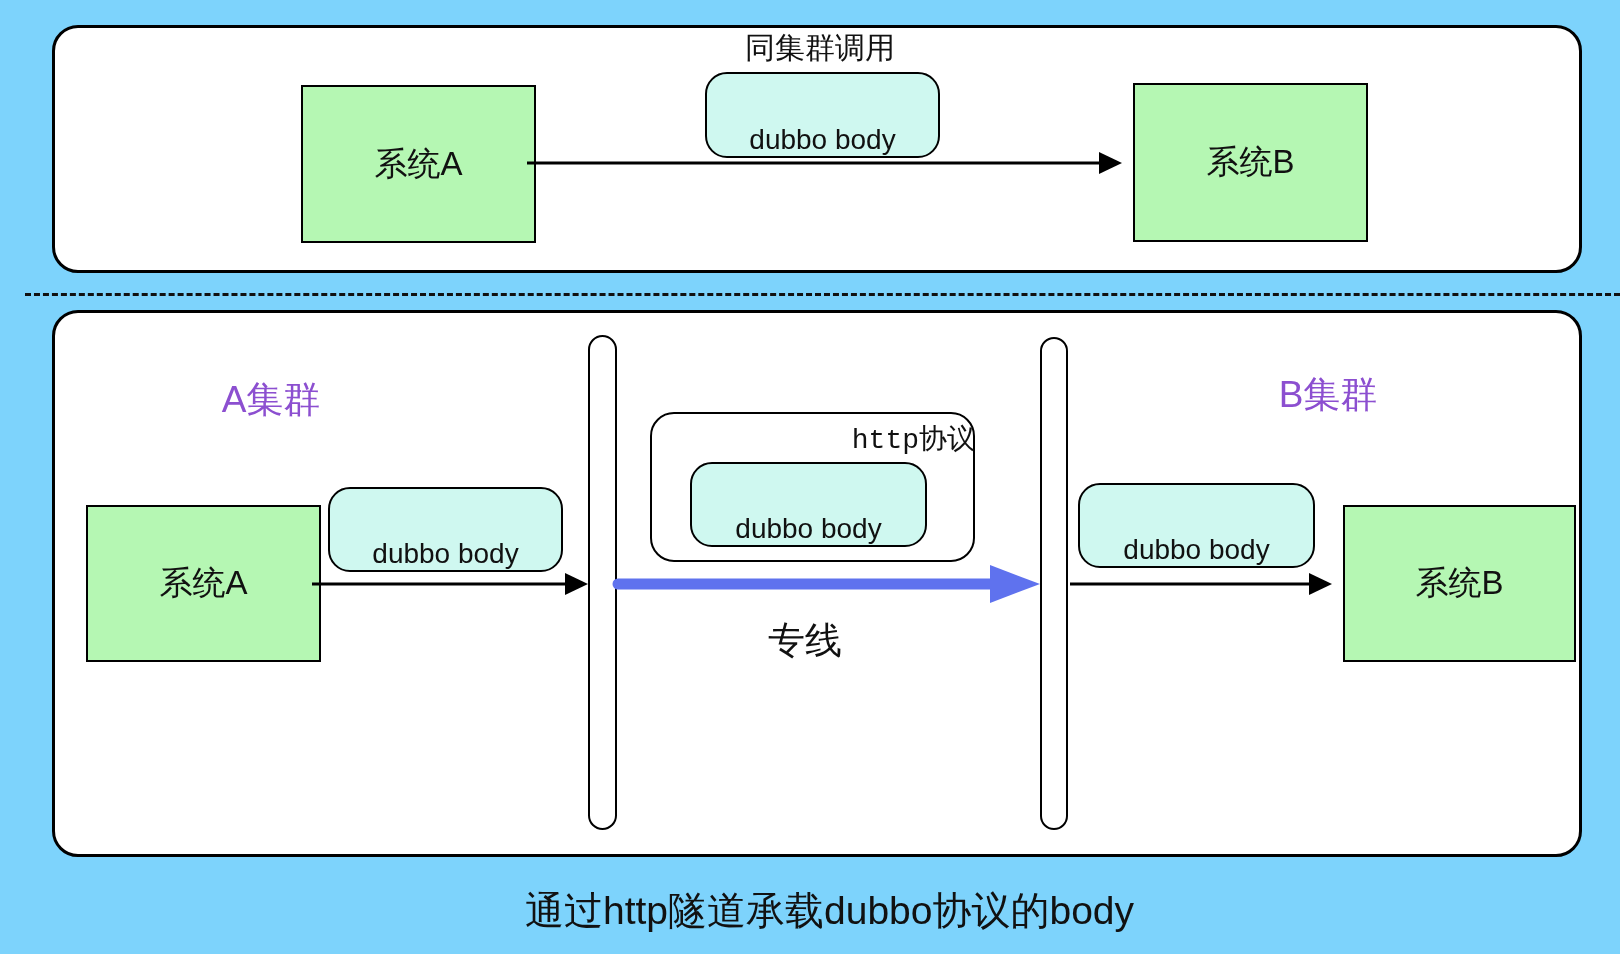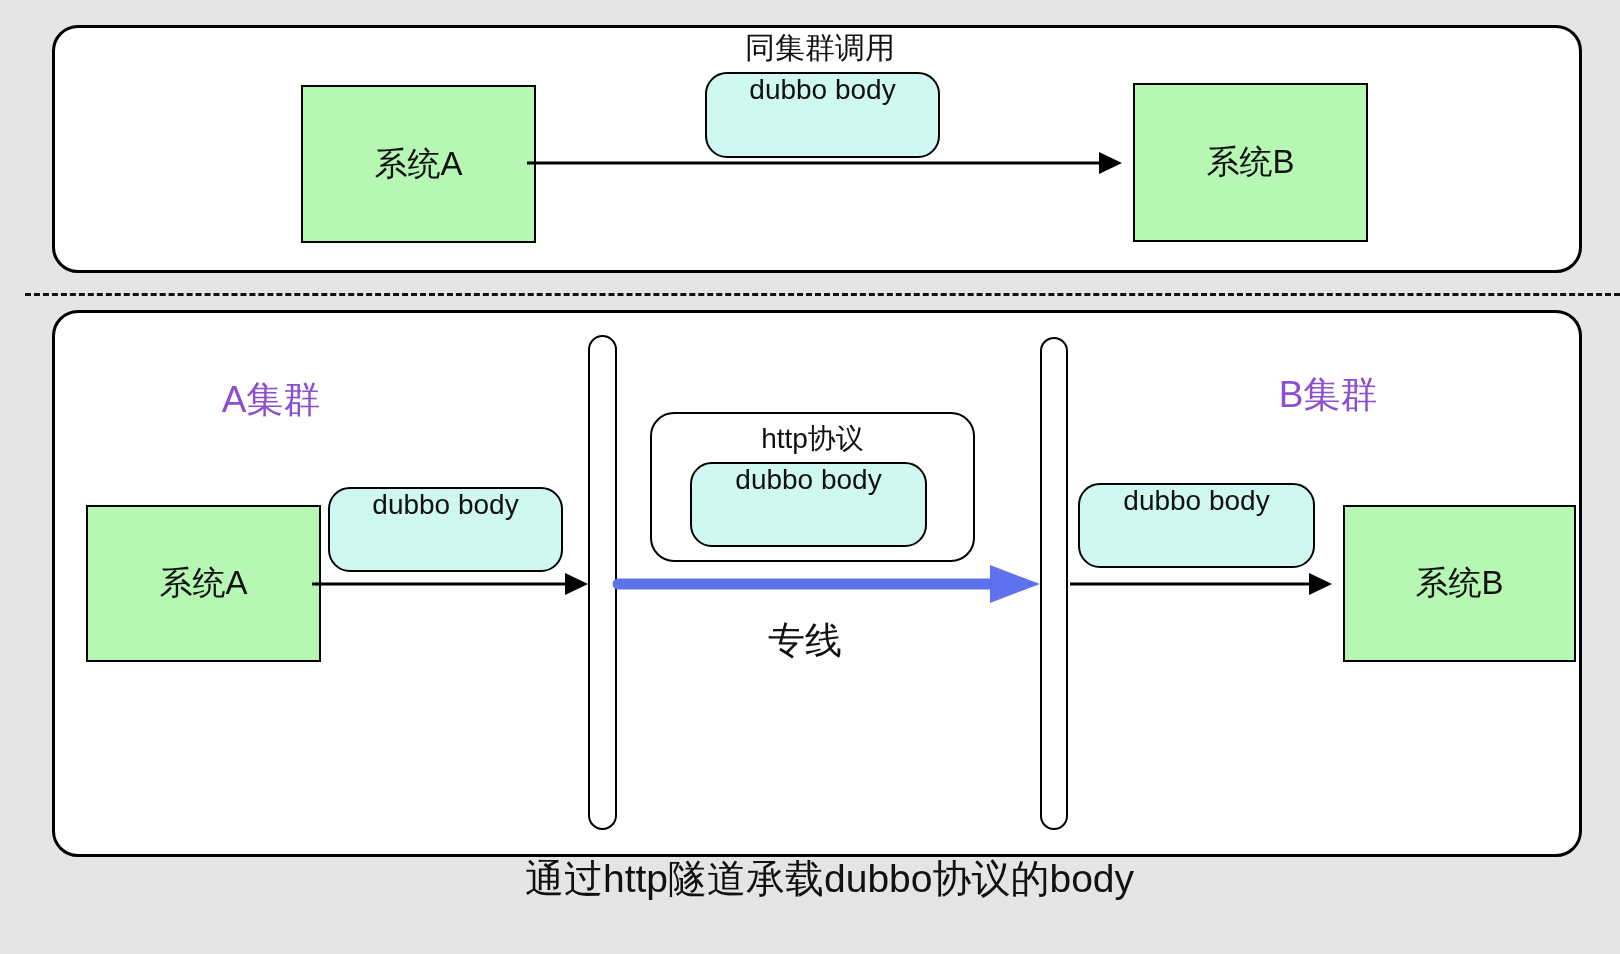--- a/index.html
+++ b/index.html
@@ -1,39 +1,39 @@
 <!DOCTYPE html>
 <html><head>
 <meta charset="utf-8">
 <style>
   html,body{margin:0;padding:0;background:#ffffff;}
   .stage{
-    position:relative;width:1620px;height:954px;background:#e5e5e5;overflow:hidden;
+    position:relative;width:1620px;height:954px;background:#7dd3fc;overflow:hidden;
     font-family:"Liberation Sans","DejaVu Sans",sans-serif;color:#111;
   }
   .abs{position:absolute;box-sizing:border-box;}
   .panel{border:3px solid #000;border-radius:26px;background:#fff;}
   .greenbox{
     background:#b5f7b3;border:2.5px solid #000;
     display:flex;align-items:center;justify-content:center;
     font-size:33px;color:#111;margin-left:11px;
   }
   .cyanpill{
     background:#cff8f0;border:2.5px solid #000;border-radius:22px;
-    display:flex;align-items:flex-start;justify-content:center;
+    display:flex;align-items:flex-end;justify-content:center;
     font-size:28px;color:#111;
   }
   .whitebox{background:#fff;border:2.5px solid #000;border-radius:24px;}
   .bar{
     background:#fff;border:2.5px solid #000;border-radius:16px;
   }
   .label-title{font-size:30px;text-align:center;color:#111;}
   .cluster-label{font-size:37px;color:#8c4fd0;text-align:center;}
   .tunnel-label{font-size:37px;color:#111;text-align:center;}
-  .http-title{font-size:28px;text-align:center;color:#111;}
+  .http-title{font-size:28px;text-align:right;color:#111;font-family:Liberation Mono, monospace;}
   .caption{font-size:39px;text-align:center;color:#111;}
   .dashline{
     height:0;border-top:3px dashed #111;
   }
   svg.overlay{position:absolute;left:0;top:0;pointer-events:none;}
 </style>
 </head>
 <body>
 
 <div class="stage">
@@ -82,21 +82,21 @@
   <div class="abs tunnel-label" style="left:705px;top:600px;width:200px;margin-top:16px;">专线</div>
 
   <div class="abs cyanpill" style="left:1078px;top:483px;width:237px;height:85px;">
     <span>dubbo body</span>
   </div>
 
   <div class="abs greenbox" style="left:1332px;top:505px;width:233px;height:157px;">
     <span>系统B</span>
   </div>
 
-  <div class="abs caption" style="left:0px;top:852px;width:1620px;padding-left:39px;">通过http隧道承载dubbo协议的body</div>
+  <div class="abs caption" style="left:0px;top:884px;width:1620px;padding-left:39px;">通过http隧道承载dubbo协议的body</div>
 
   <svg class="overlay" width="1620" height="954" viewBox="0 0 1620 954">
 
     <g>
       <line x1="527" y1="163" x2="1101" y2="163" stroke="#000" stroke-width="3"></line>
       <polygon points="1099,152 1122,163 1099,174" fill="#000"></polygon>
     </g>
 
     <g>
       <line x1="312" y1="584" x2="567" y2="584" stroke="#000" stroke-width="3"></line>

